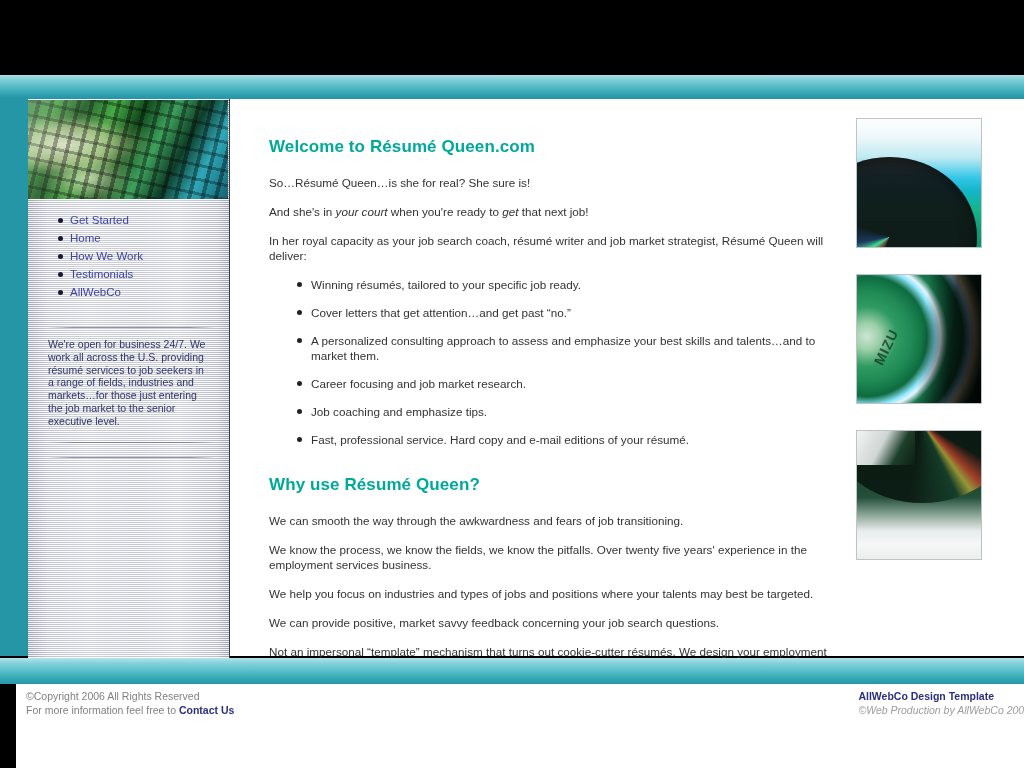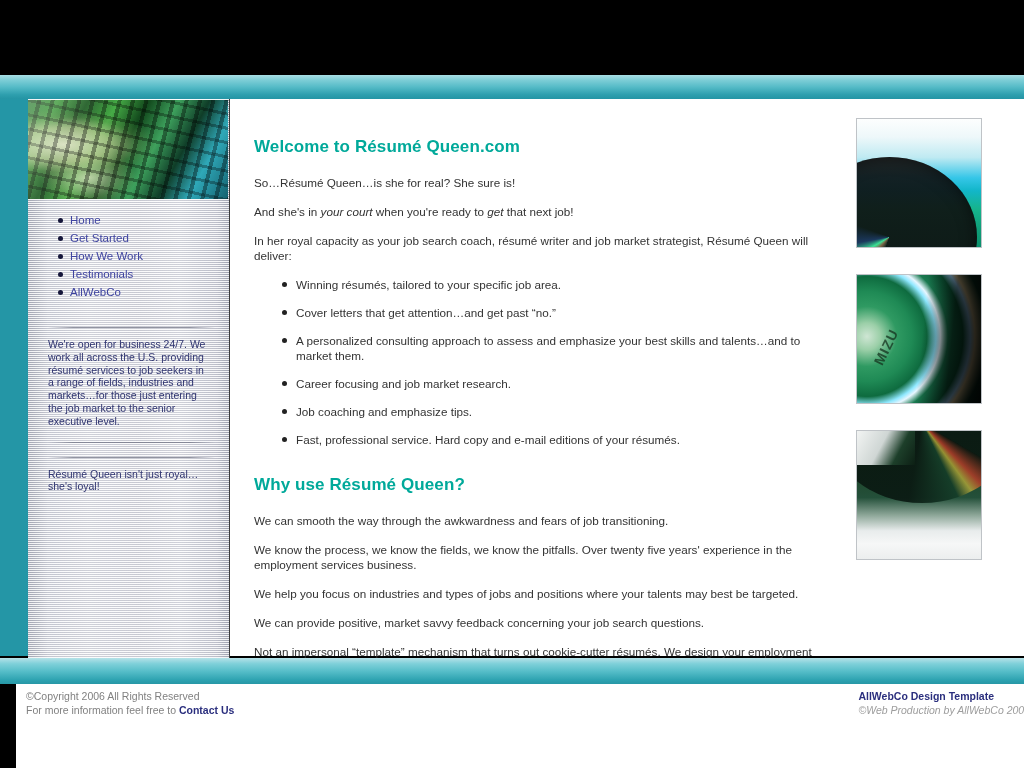--- a/index.html
+++ b/index.html
@@ -153,21 +153,21 @@
     margin: 10px 22px 0 20px;
     font-size: 10.5px;
     line-height: 12.8px;
     color: #2f3470;
   }
   .side-text p { margin: 0; }
 
   
   .content {
     position: absolute;
-    left: 254px; top: 137px;
+    left: 269px; top: 137px;
     width: 565px;
   }
   h1.section-title {
     margin: 0 0 18px 0;
     font-size: 17px;
     font-weight: bold;
     color: #00a99a;
     letter-spacing: 0.1px;
   }
   h1.section-title.second {
@@ -354,67 +354,64 @@
   <div class="sidebar">
 
     <div class="sidebar-photo">
       <div class="kb"></div>
       <div class="keys"></div>
       <div class="glint"></div>
     </div>
 
     <ul class="nav">
       <li>
-        <a href="#">Home</a>
+        <a href="#">Get Started</a>
       </li>
       <li>
-        <a href="#">Get Started</a>
+        <a href="#">Home</a>
       </li>
       <li>
         <a href="#">How We Work</a>
       </li>
       <li>
         <a href="#">Testimonials</a>
       </li>
       <li>
         <a href="#">AllWebCo</a>
       </li>
     </ul>
 
     <div class="side-rule"></div>
     <div class="side-text">
       <p>We're open for business 24/7. We work all across the U.S. providing résumé services to job seekers in a range of fields, industries and markets…for those just entering the job market to the senior executive level.</p>
     </div>
 
     <div class="side-rule" style="margin-top:14px;"></div>
 
     <div class="side-rule" style="margin-top:14px;"></div>
-    <div class="side-text">
-      <p>Résumé Queen isn't just royal… she's loyal!</p>
-    </div>
 
   </div>
 
   <div class="content">
 
     <h1 class="section-title">Welcome to Résumé Queen.com</h1>
 
     <p class="body">So…Résumé Queen…is she for real? She sure is!</p>
 
     <p class="body"><span>And she's in </span><em>your court</em><span> when you're ready to </span><em>get</em><span> that next job!</span></p>
 
     <p class="body">In her royal capacity as your job search coach, résumé writer and job market strategist, Résumé Queen will deliver:</p>
 
     <ul class="features">
-      <li>Winning résumés, tailored to your specific job area.</li>
+      <li>Winning résumés, tailored to your specific job ready.</li>
       <li>Cover letters that get attention…and get past “no.”</li>
       <li>A personalized consulting approach to assess and emphasize your best skills and talents…and to market them.</li>
       <li>Career focusing and job market research.</li>
       <li>Job coaching and emphasize tips.</li>
-      <li>Fast, professional service. Hard copy and e-mail editions of your résumés.</li>
+      <li>Fast, professional service. Hard copy and e-mail editions of your résumé.</li>
     </ul>
 
     <h1 class="section-title second">Why use Résumé Queen?</h1>
 
     <p class="body">We can smooth the way through the awkwardness and fears of job transitioning.</p>
     <p class="body">We know the process, we know the fields, we know the pitfalls. Over twenty five years' experience in the employment services business.</p>
     <p class="body">We help you focus on industries and types of jobs and positions where your talents may best be targeted.</p>
     <p class="body">We can provide positive, market savvy feedback concerning your job search questions.</p>
     <p class="body">Not an impersonal “template” mechanism that turns out cookie-cutter résumés. We design your employment history from the ground up.</p>
 

